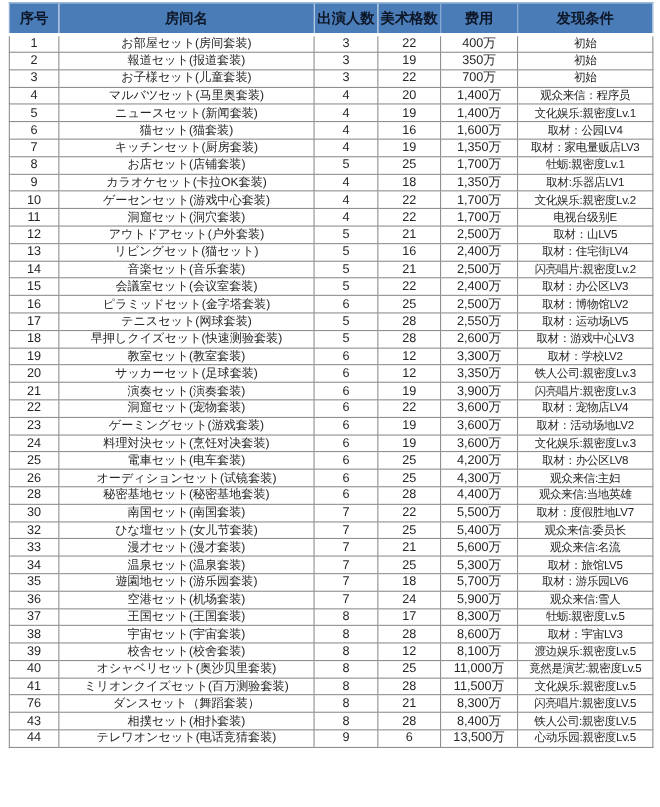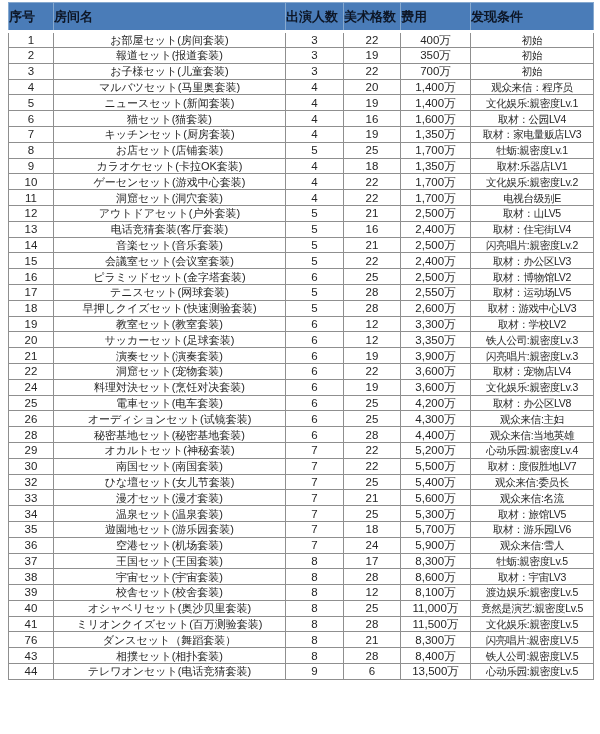--- a/index.html
+++ b/index.html
@@ -26,21 +26,21 @@
   col.c4 { width: 70px; }
   col.c5 { width: 123px; }
   thead th {
     background: #4a7cb8;
     color: #0d1626;
     font-weight: bold;
     font-size: 13px;
     height: 29px;
     border: 1px solid #86a9cf;
     border-bottom: 3px solid #ffffff;
-    text-align: left;
+    text-align: center;
     vertical-align: middle;
     white-space: nowrap;
     overflow: hidden;
   }
   tbody td {
     border: 1px solid #8f8f8f;
     color: #262626;
     font-size: 11.5px;
     height: 15.8px;
     line-height: 14px;
@@ -169,21 +169,21 @@
         <tr>
     <td class="idx">12</td>
     <td class="name">アウトドアセット(户外套装)</td>
     <td class="num">5</td>
     <td class="num">21</td>
     <td class="cost">2,500万</td>
     <td class="cond">取材：山LV5</td>
   </tr>
         <tr>
     <td class="idx">13</td>
-    <td class="name">电话竞猜套装(客厅套装)</td>
+    <td class="name">リビングセット(猫セット)</td>
     <td class="num">5</td>
     <td class="num">16</td>
     <td class="cost">2,400万</td>
     <td class="cond">取材：住宅街LV4</td>
   </tr>
         <tr>
     <td class="idx">14</td>
     <td class="name">音楽セット(音乐套装)</td>
     <td class="num">5</td>
     <td class="num">21</td>
@@ -248,20 +248,28 @@
   </tr>
         <tr>
     <td class="idx">22</td>
     <td class="name">洞窟セット(宠物套装)</td>
     <td class="num">6</td>
     <td class="num">22</td>
     <td class="cost">3,600万</td>
     <td class="cond">取材：宠物店LV4</td>
   </tr>
         <tr>
+    <td class="idx">23</td>
+    <td class="name">ゲーミングセット(游戏套装)</td>
+    <td class="num">6</td>
+    <td class="num">19</td>
+    <td class="cost">3,600万</td>
+    <td class="cond">取材：活动场地LV2</td>
+  </tr>
+        <tr>
     <td class="idx">24</td>
     <td class="name">料理対決セット(烹饪对决套装)</td>
     <td class="num">6</td>
     <td class="num">19</td>
     <td class="cost">3,600万</td>
     <td class="cond">文化娱乐:親密度Lv.3</td>
   </tr>
         <tr>
     <td class="idx">25</td>
     <td class="name">電車セット(电车套装)</td>
@@ -278,28 +286,20 @@
     <td class="cost">4,300万</td>
     <td class="cond">观众来信:主妇</td>
   </tr>
         <tr>
     <td class="idx">28</td>
     <td class="name">秘密基地セット(秘密基地套装)</td>
     <td class="num">6</td>
     <td class="num">28</td>
     <td class="cost">4,400万</td>
     <td class="cond">观众来信:当地英雄</td>
-  </tr>
-        <tr>
-    <td class="idx">29</td>
-    <td class="name">オカルトセット(神秘套装)</td>
-    <td class="num">7</td>
-    <td class="num">22</td>
-    <td class="cost">5,200万</td>
-    <td class="cond">心动乐园:親密度Lv.4</td>
   </tr>
         <tr>
     <td class="idx">30</td>
     <td class="name">南国セット(南国套装)</td>
     <td class="num">7</td>
     <td class="num">22</td>
     <td class="cost">5,500万</td>
     <td class="cond">取材：度假胜地LV7</td>
   </tr>
         <tr>

